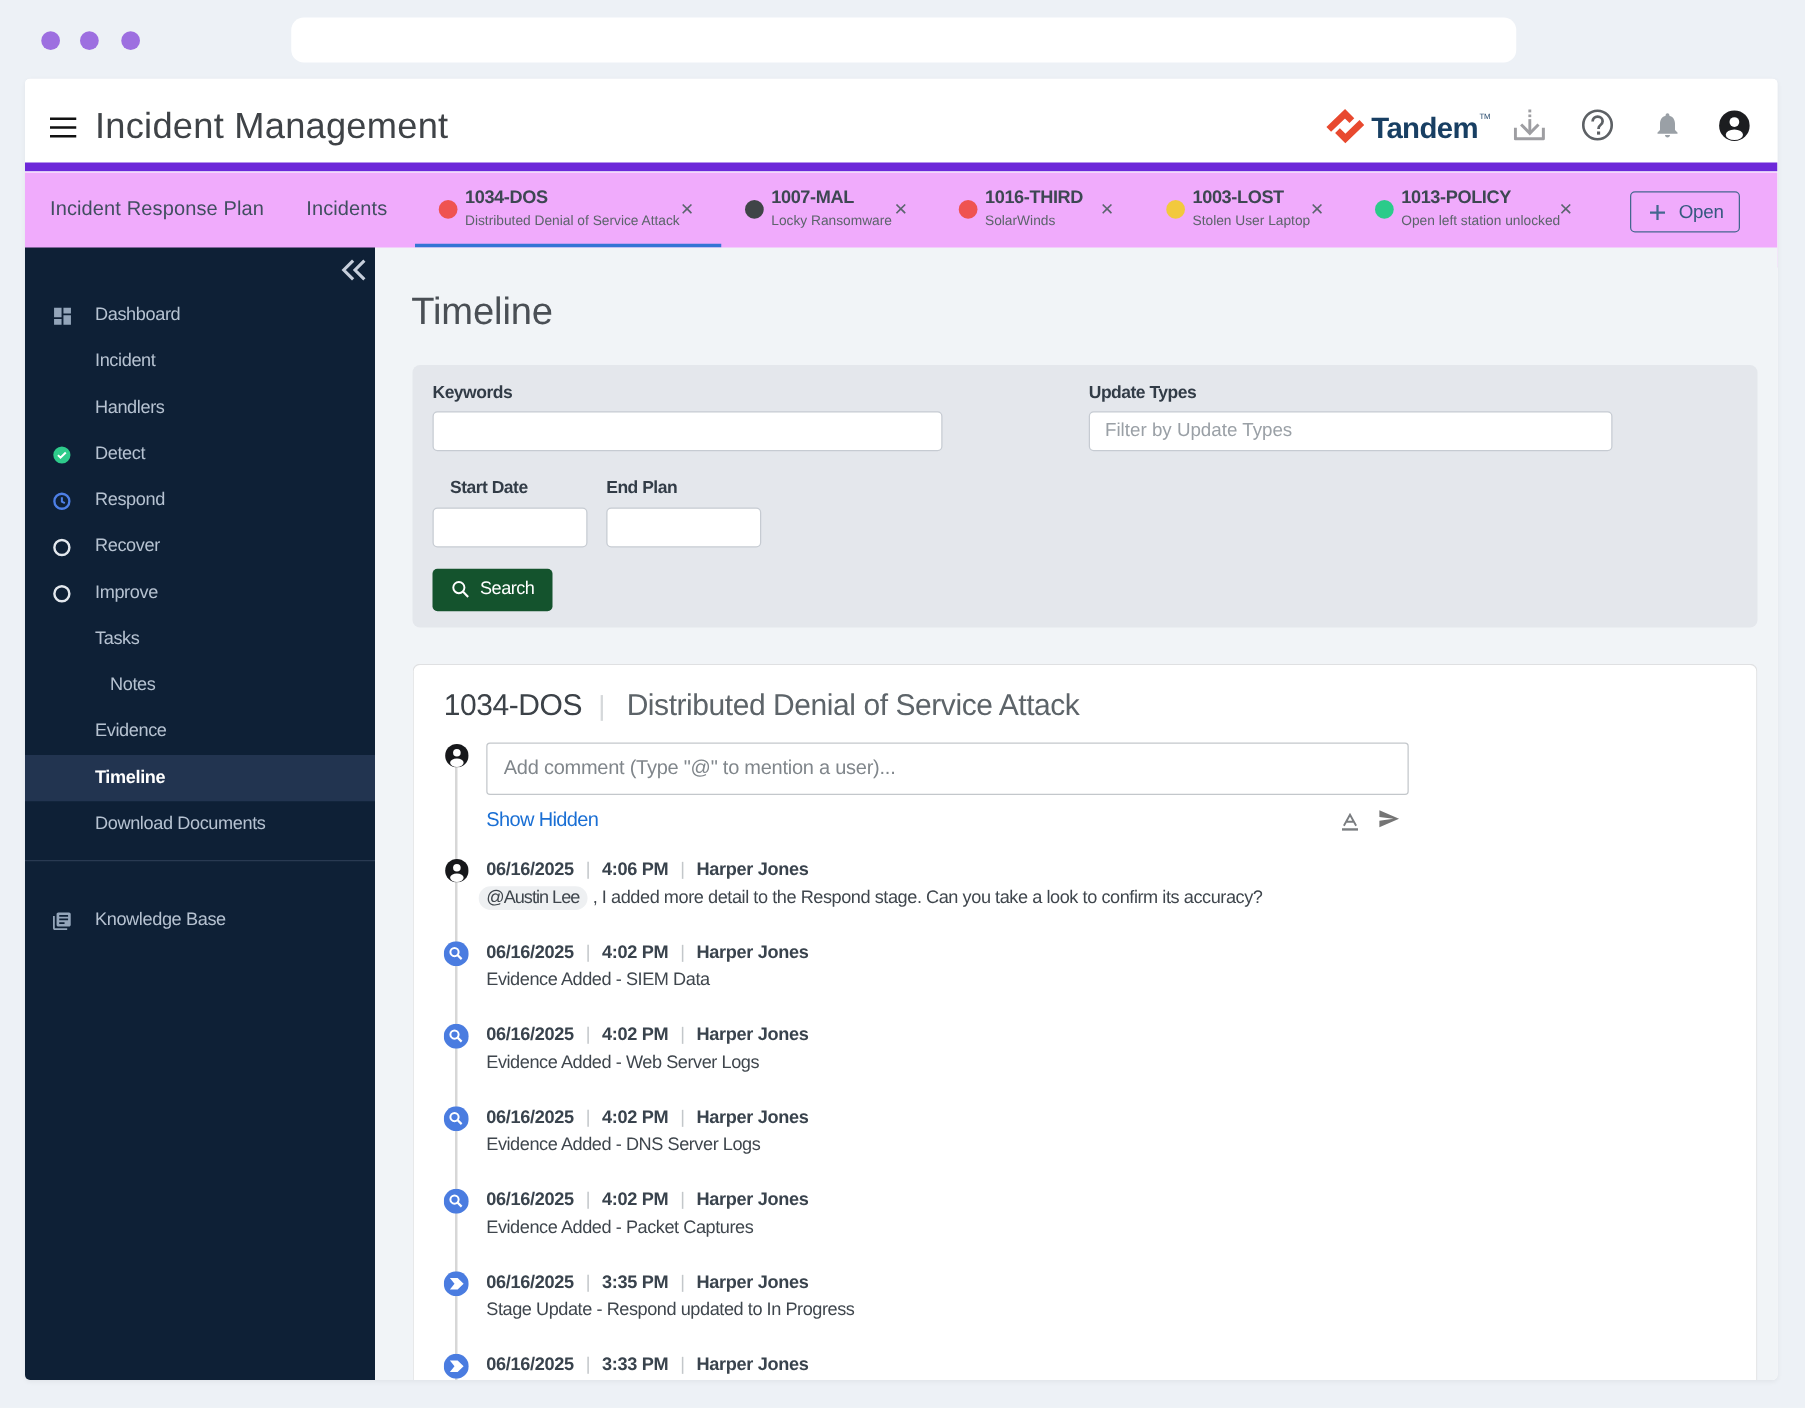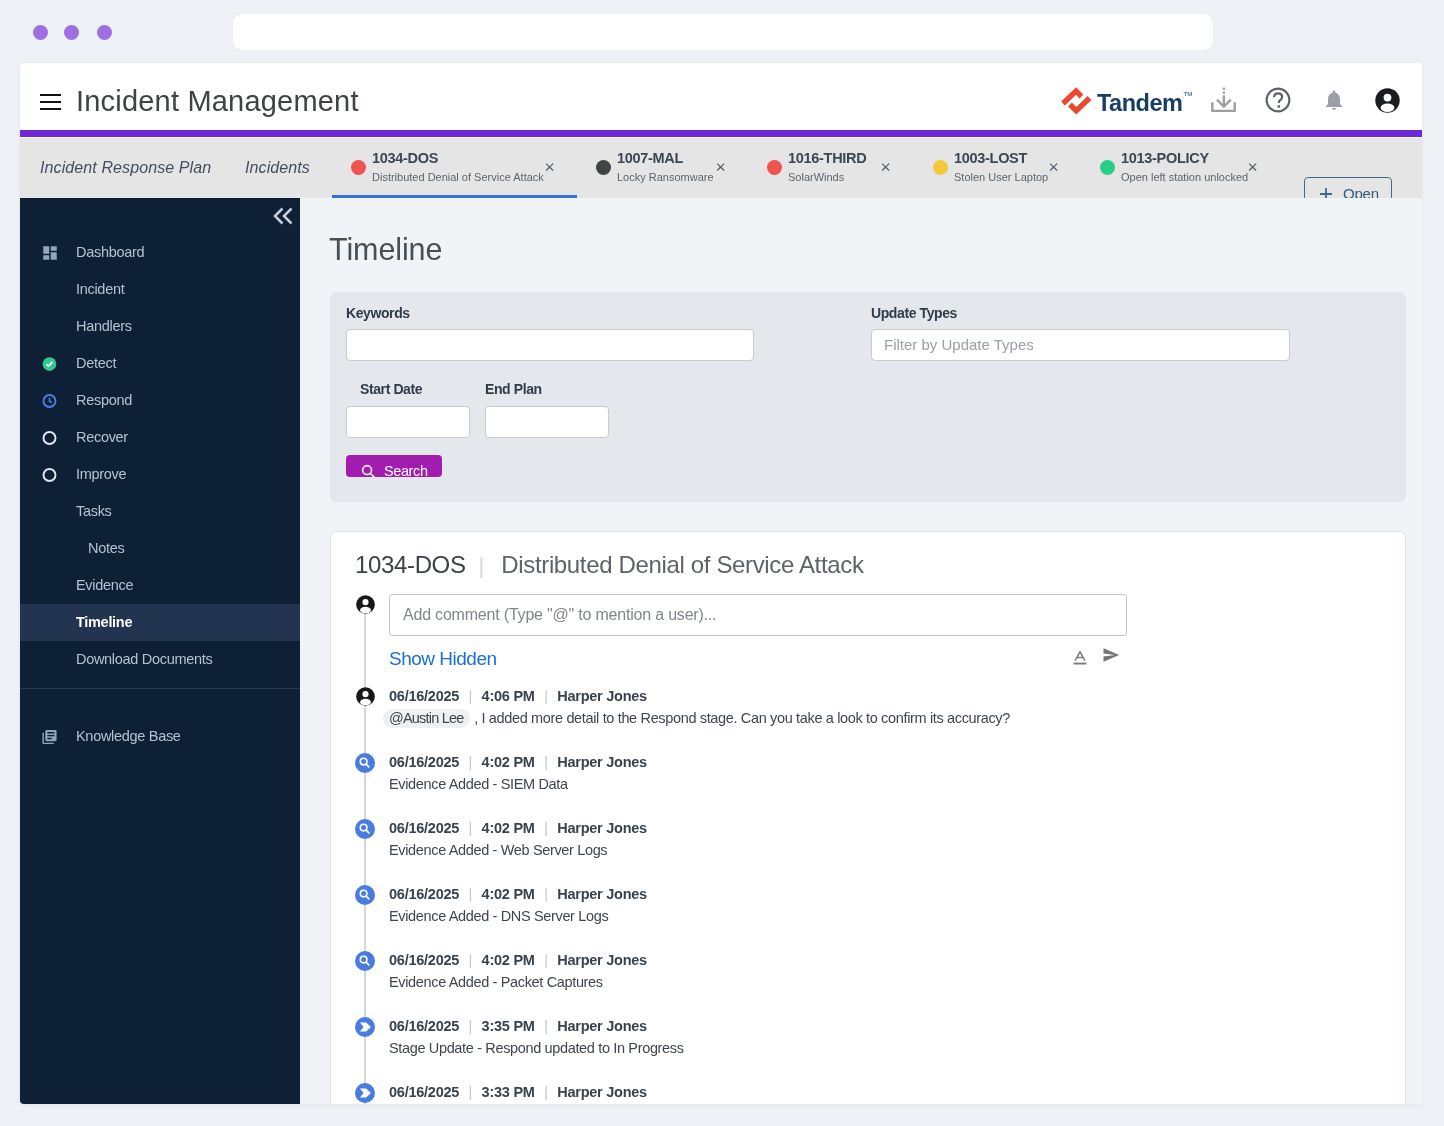--- a/index.html
+++ b/index.html
@@ -13,60 +13,60 @@
 
 .app { position:absolute; left:20px; top:63px; width:1402px; height:1041px; background:#fff; border-radius:4px; overflow:hidden; box-shadow:0 1px 4px rgba(0,0,0,.05); }
 
 
 .header { position:absolute; left:0; top:0; width:100%; height:74px; background:#fff; border-bottom:7px solid #6d28d9; }
 .burger { position:absolute; left:20px; top:31px; width:21px; height:16px; }
 .burger span { display:block; height:2.4px; background:#111; margin-bottom:4.4px; }
 .htitle { position:absolute; left:56px; top:22px; font-size:29px; letter-spacing:0.2px; color:#3f4347; }
 
 
-.tabbar { position:absolute; left:0; top:75px; width:100%; height:76px; background:#e5e5e5; border-bottom:1px solid #e0e2e5;font-style:italic; }
+.tabbar { position:absolute; left:0; top:75px; width:100%; height:76px; background:#f0abfc; border-bottom:1px solid #e0e2e5; }
 .navlink { position:absolute; top:0; height:60px; line-height:60px; font-size:16px; color:#414e60; letter-spacing:0.1px; }
 .tab { position:absolute; top:75px; height:60px; }
 .tabdot { position:absolute; width:15px; height:15px; border-radius:50%; top:21.5px; left:-21px; }
 .tabtitle { position:absolute; left:0; font-size:14.5px; font-weight:bold; letter-spacing:-0.3px; color:#3d4752; top:12px; white-space:nowrap; }
 .tabsub { position:absolute; left:0; font-size:11px; color:#5c646b; top:32.5px; white-space:nowrap; }
 .tabx { position:absolute; font-size:13.5px; color:#5a646d; top:21px; }
 .underline { position:absolute; left:312px; top:132px; width:245px; height:3px; background:#3474d4; }
-.openbtn { position:absolute; left:1284px; top:89.5px; width:88px; height:33px; border:1.5px solid #44678e; border-radius:4px; color:#35597f; font-size:15px;margin-top:24px; }
+.openbtn { position:absolute; left:1284px; top:89.5px; width:88px; height:33px; border:1.5px solid #44678e; border-radius:4px; color:#35597f; font-size:15px; }
 .openbtn svg { position:absolute; left:14px; top:9px; }
 .openbtn span { position:absolute; left:38px; top:7px; letter-spacing:-0.2px; }
 
 
 .main { position:absolute; left:0; top:135px; width:1402px; height:906px; }
 .sidebar { position:absolute; left:0; top:0; width:280px; height:906px; background:#0e2036; }
 .sitem { position:absolute; left:0; width:280px; height:37px; line-height:37px; font-size:14.5px; letter-spacing:-0.3px; color:#b6c2d1; }
 .sitem .txt { position:absolute; left:56px; }
 .sitem.active { background:#223450; color:#fff; font-weight:bold; }
 .sicon { position:absolute; left:21px; top:50%; transform:translateY(-50%); width:18px; height:18px; }
 .sdivider { position:absolute; left:0; top:490px; width:280px; border-top:1px solid #293a52; }
 
 .content { position:absolute; left:280px; top:0; width:1122px; height:906px; background:#f1f4f7; }
 .h1 { position:absolute; left:29px; top:34px; font-size:30.5px; letter-spacing:-0.1px; color:#4a4f55; }
 
 
 .panel { position:absolute; left:30px; top:94px; width:1076px; height:210px; background:#e4e7ec; border-radius:6px; }
 .plabel { position:absolute; font-size:14px; font-weight:bold; color:#323c47; letter-spacing:-0.4px; }
 .pinput { position:absolute; background:#fff; border:1px solid #c6cbd2; border-radius:4px; height:32px; font-size:15px; color:#9aa0a6; line-height:30px; padding-left:12px; }
-.searchbtn { position:absolute; left:16px; top:163px; width:96px; height:22px; background:#a21caf; border-radius:4px; color:#fff; font-size:14.5px; letter-spacing:-0.4px; }
+.searchbtn { position:absolute; left:16px; top:163px; width:96px; height:34px; background:#14532d; border-radius:4px; color:#fff; font-size:14.5px; letter-spacing:-0.4px; }
 .searchbtn svg { position:absolute; left:14px; top:8px; }
 .searchbtn span { position:absolute; left:38px; top:8px; }
 
 
 .card { position:absolute; left:30px; top:333px; width:1076px; height:580px; background:#fff; border:1px solid #dfe0e2; border-radius:6px 6px 0 0; border-bottom:none; }
 .cardhead { position:absolute; left:24px; top:19px; font-size:24px; letter-spacing:-0.35px; color:#3c4248; white-space:nowrap; }
 .cardhead .sep { color:#d5d8da; font-weight:400; padding:0 17px 0 13px; font-size:22px; letter-spacing:0; }
 .cardhead .sub { color:#5d6469; }
 .tline { position:absolute; left:33px; top:80px; width:2px; height:500px; background:#d7d7d7; }
 .cinput { position:absolute; left:58px; top:62px; width:738px; height:42px; border:1px solid #c3c7cb; border-radius:3px; background:#fff; font-size:16px; letter-spacing:-0.2px; color:#80868b; line-height:40px; padding-left:13px; }
-.showhidden { position:absolute; left:58px; top:116px; font-size:19px; letter-spacing:-0.5px; color:#1a6fd4; }
+.showhidden { position:absolute; left:58px; top:116px; font-size:16px; letter-spacing:-0.5px; color:#1a6fd4; }
 .iconA { position:absolute; left:741px; top:118px; width:16px; height:16px; }
 .iconSend { position:absolute; left:771px; top:114px; width:18px; height:18px; }
 .entry { position:absolute; left:0; width:1040px; }
 .eicon { position:absolute; left:24px; top:0px; width:20px; height:20px; }
 .etitle { position:absolute; left:58px; top:1px; font-size:14.5px; letter-spacing:-0.25px; font-weight:bold; color:#39434d; white-space:nowrap; }
 .etitle .sp { font-weight:400; color:#c3c7ca; padding:0 9.5px; }
 .edesc { position:absolute; left:58px; top:23px; font-size:14.5px; letter-spacing:-0.35px; color:#3f464d; white-space:nowrap; }
 .chip { background:#eef0f2; border-radius:10px; padding:1px 7px 2px 6px; margin-left:-6px; letter-spacing:-0.8px; }
 </style>
 </head>

